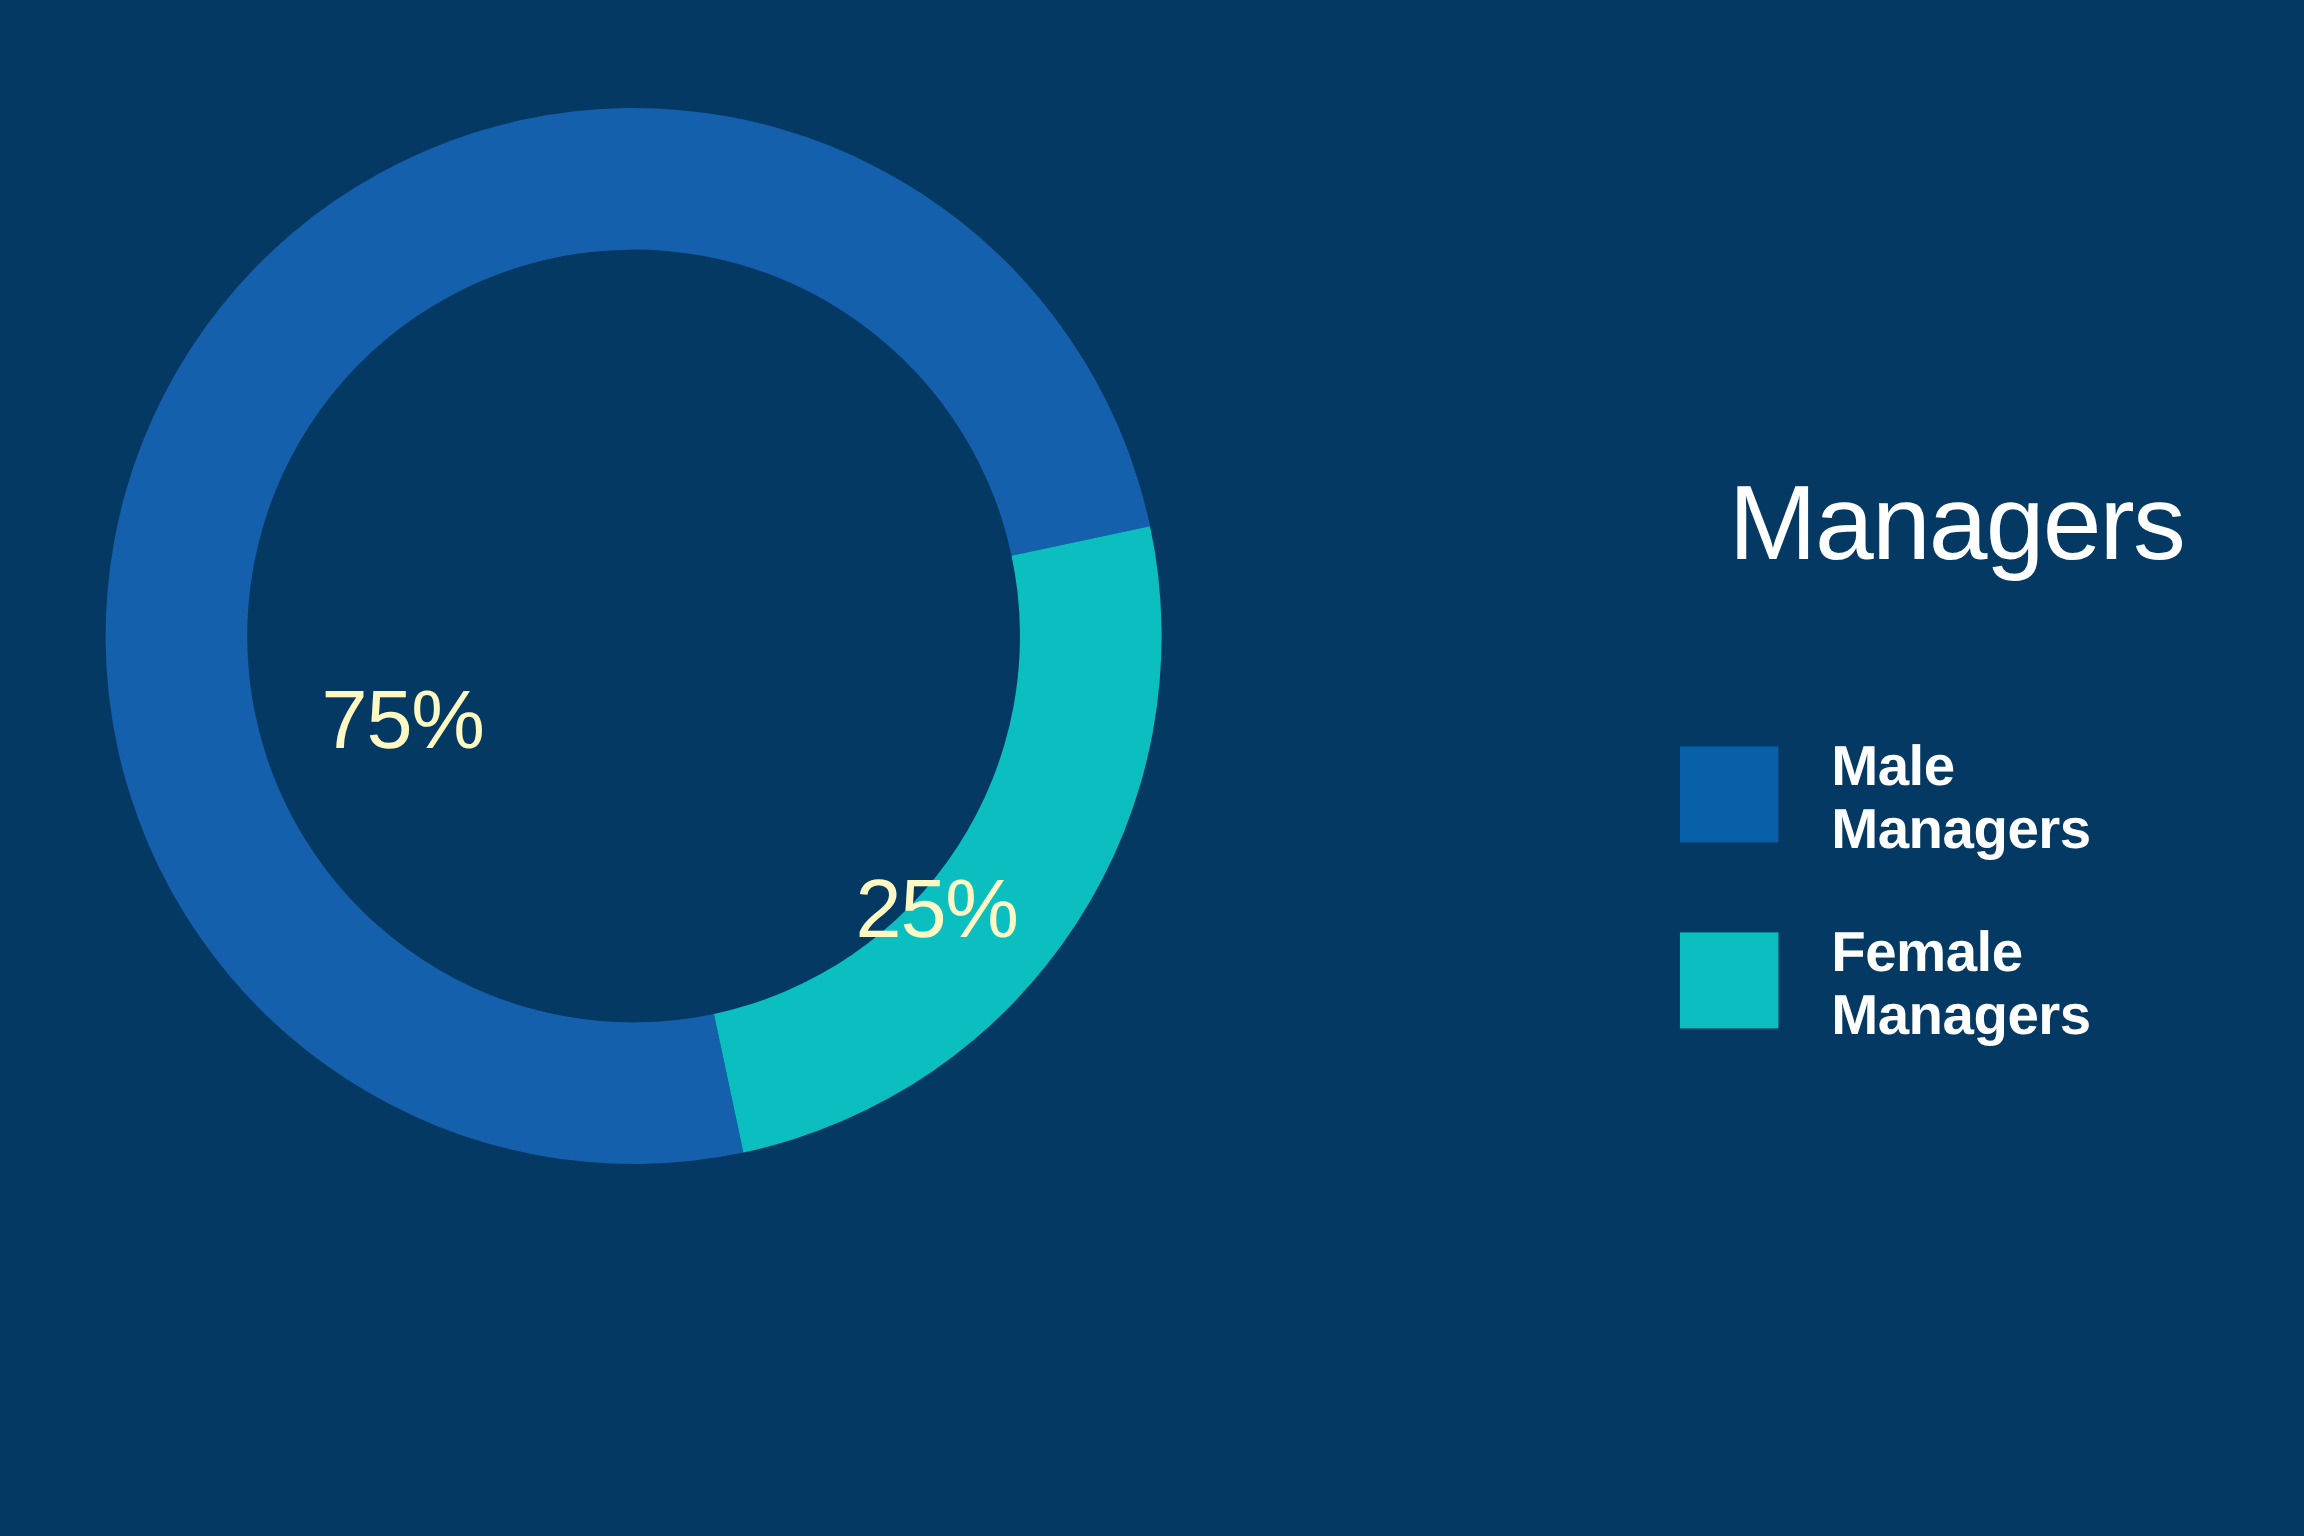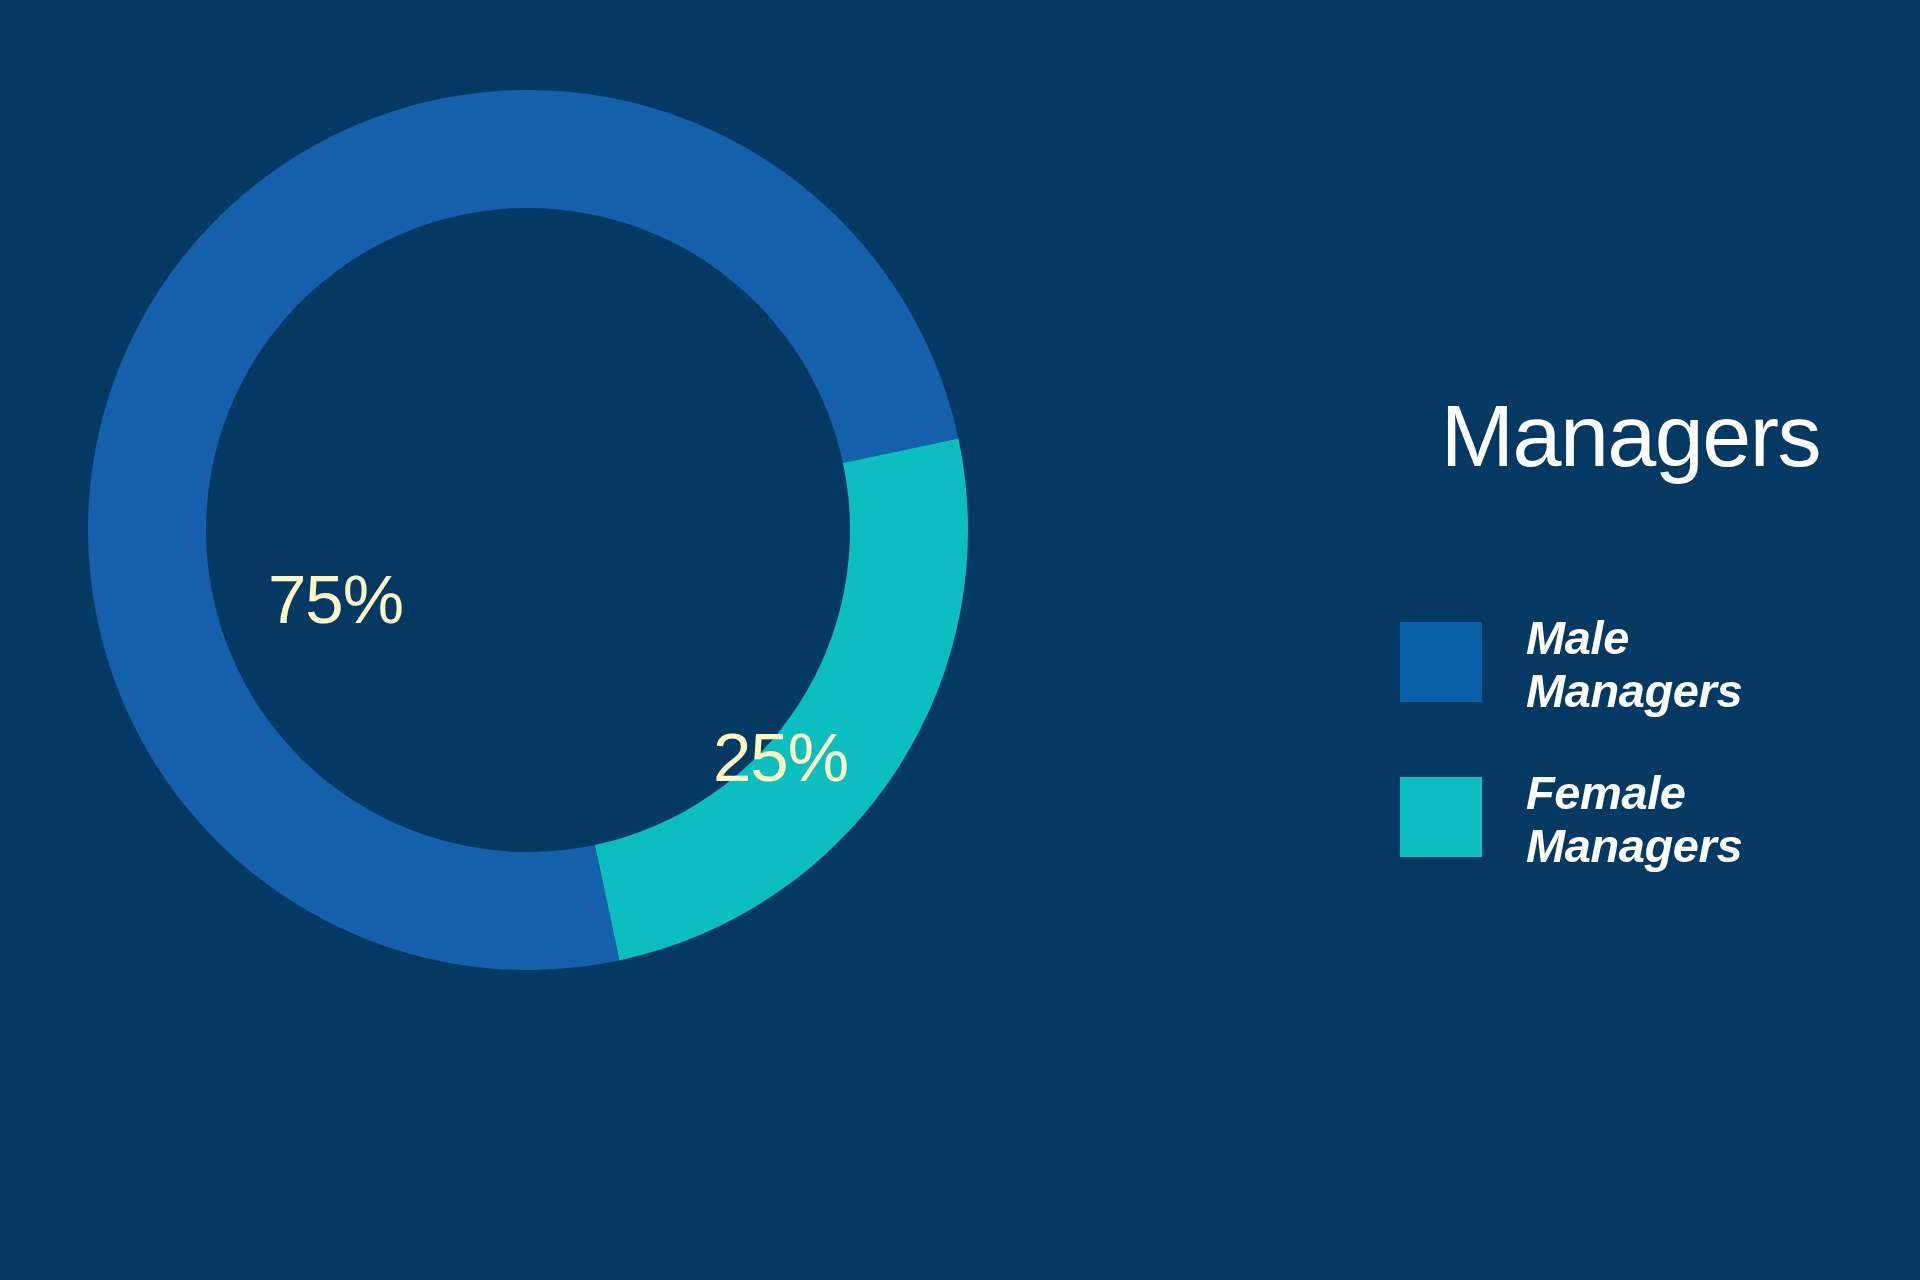--- a/index.html
+++ b/index.html
@@ -73,21 +73,20 @@
     line-height: 1.0;
     letter-spacing: -1.5px;
     white-space: nowrap;
   }
 
   #legend {
     position: absolute;
     left: 0px;
     top: 612px;
     width: 740px;
-    font-style: italic;
   }
 
   .legend-item {
     display: flex;
     align-items: flex-start;
     margin-bottom: 50px;
   }
 
   .legend-swatch {
     width: 82px;

